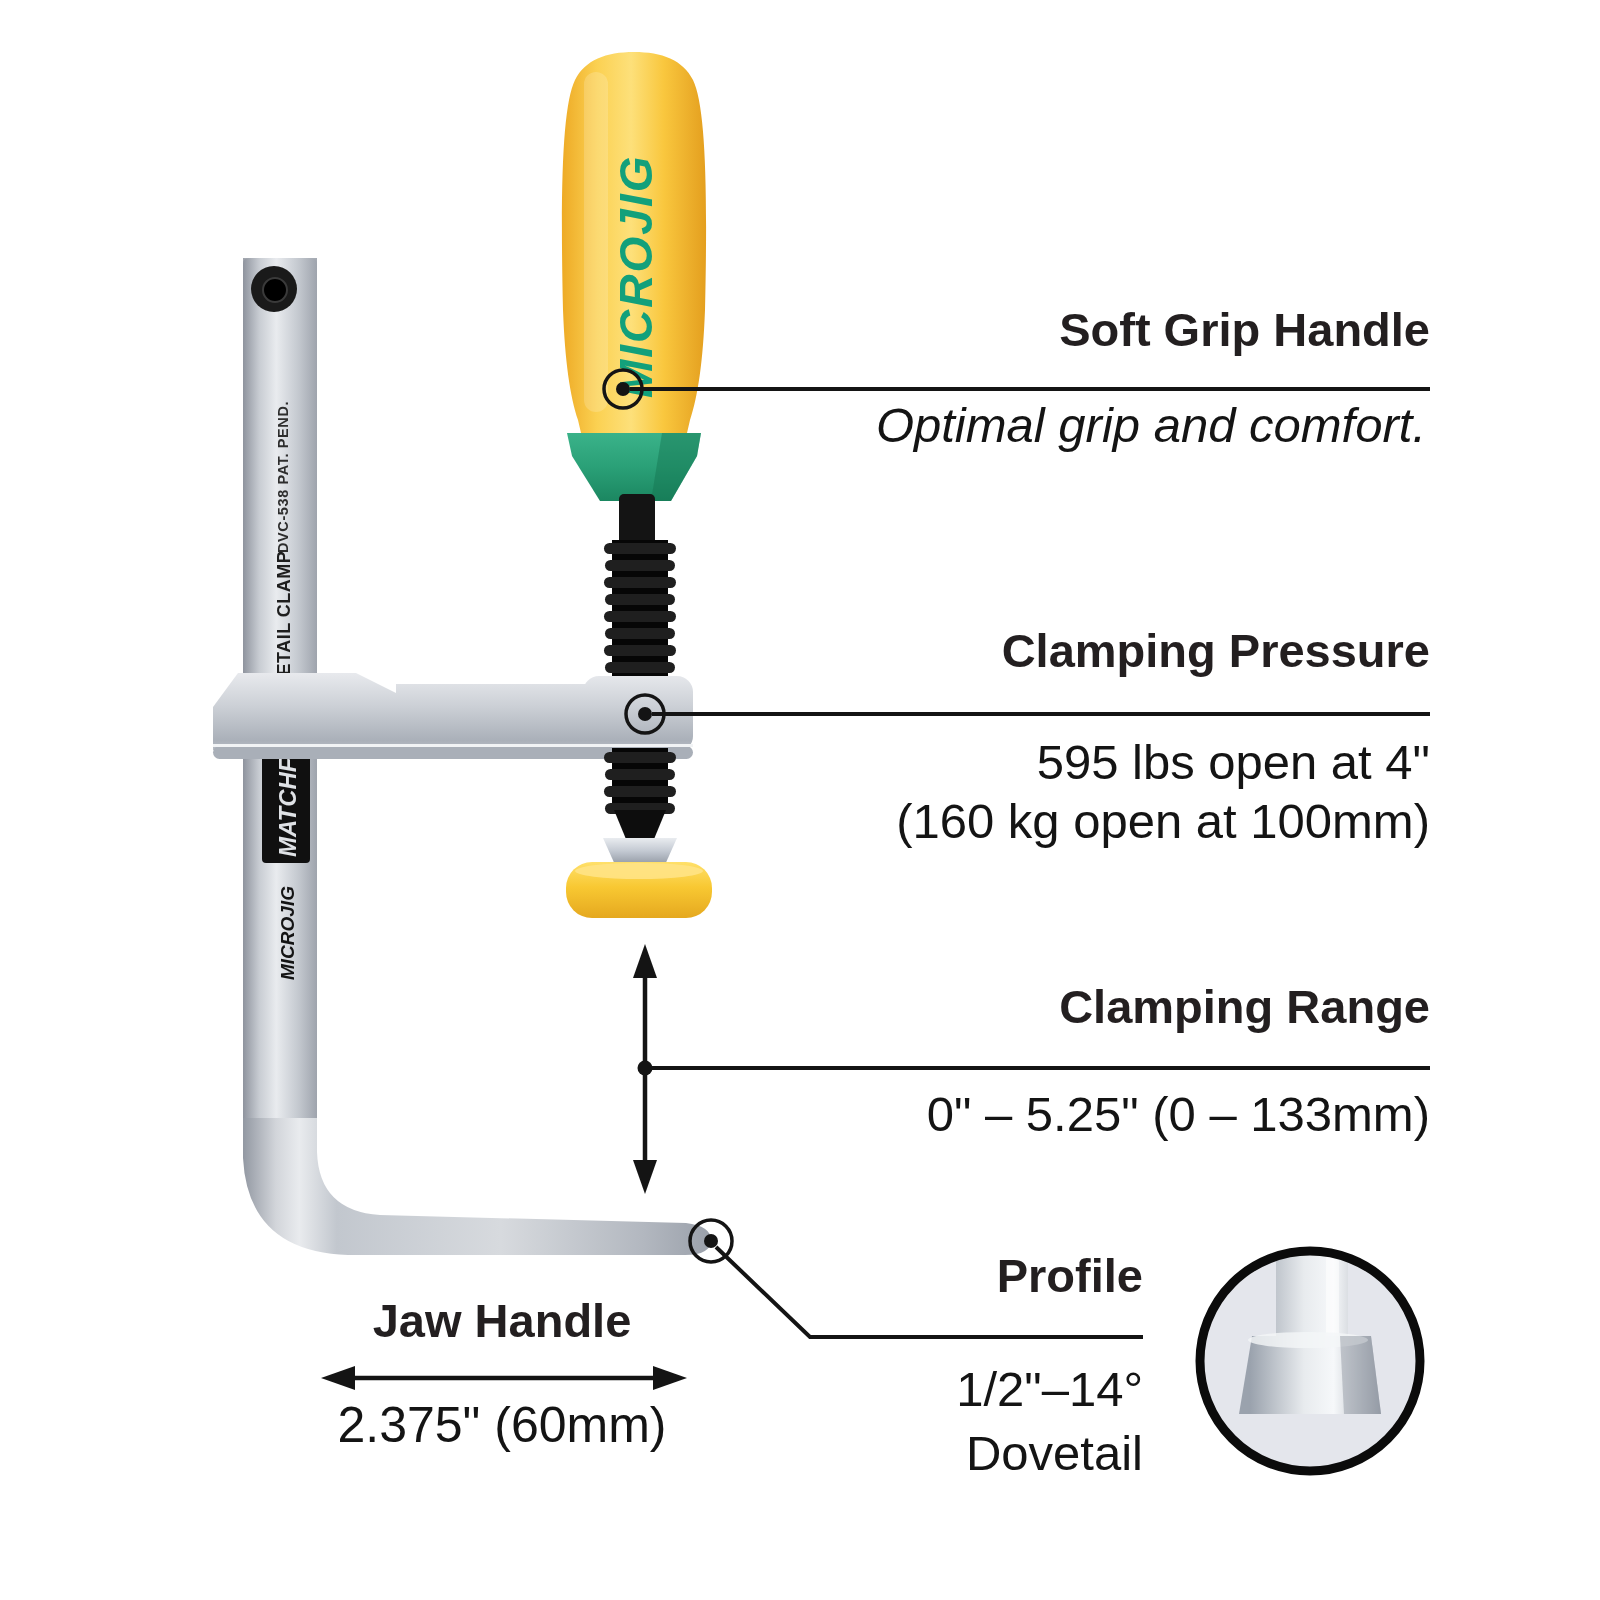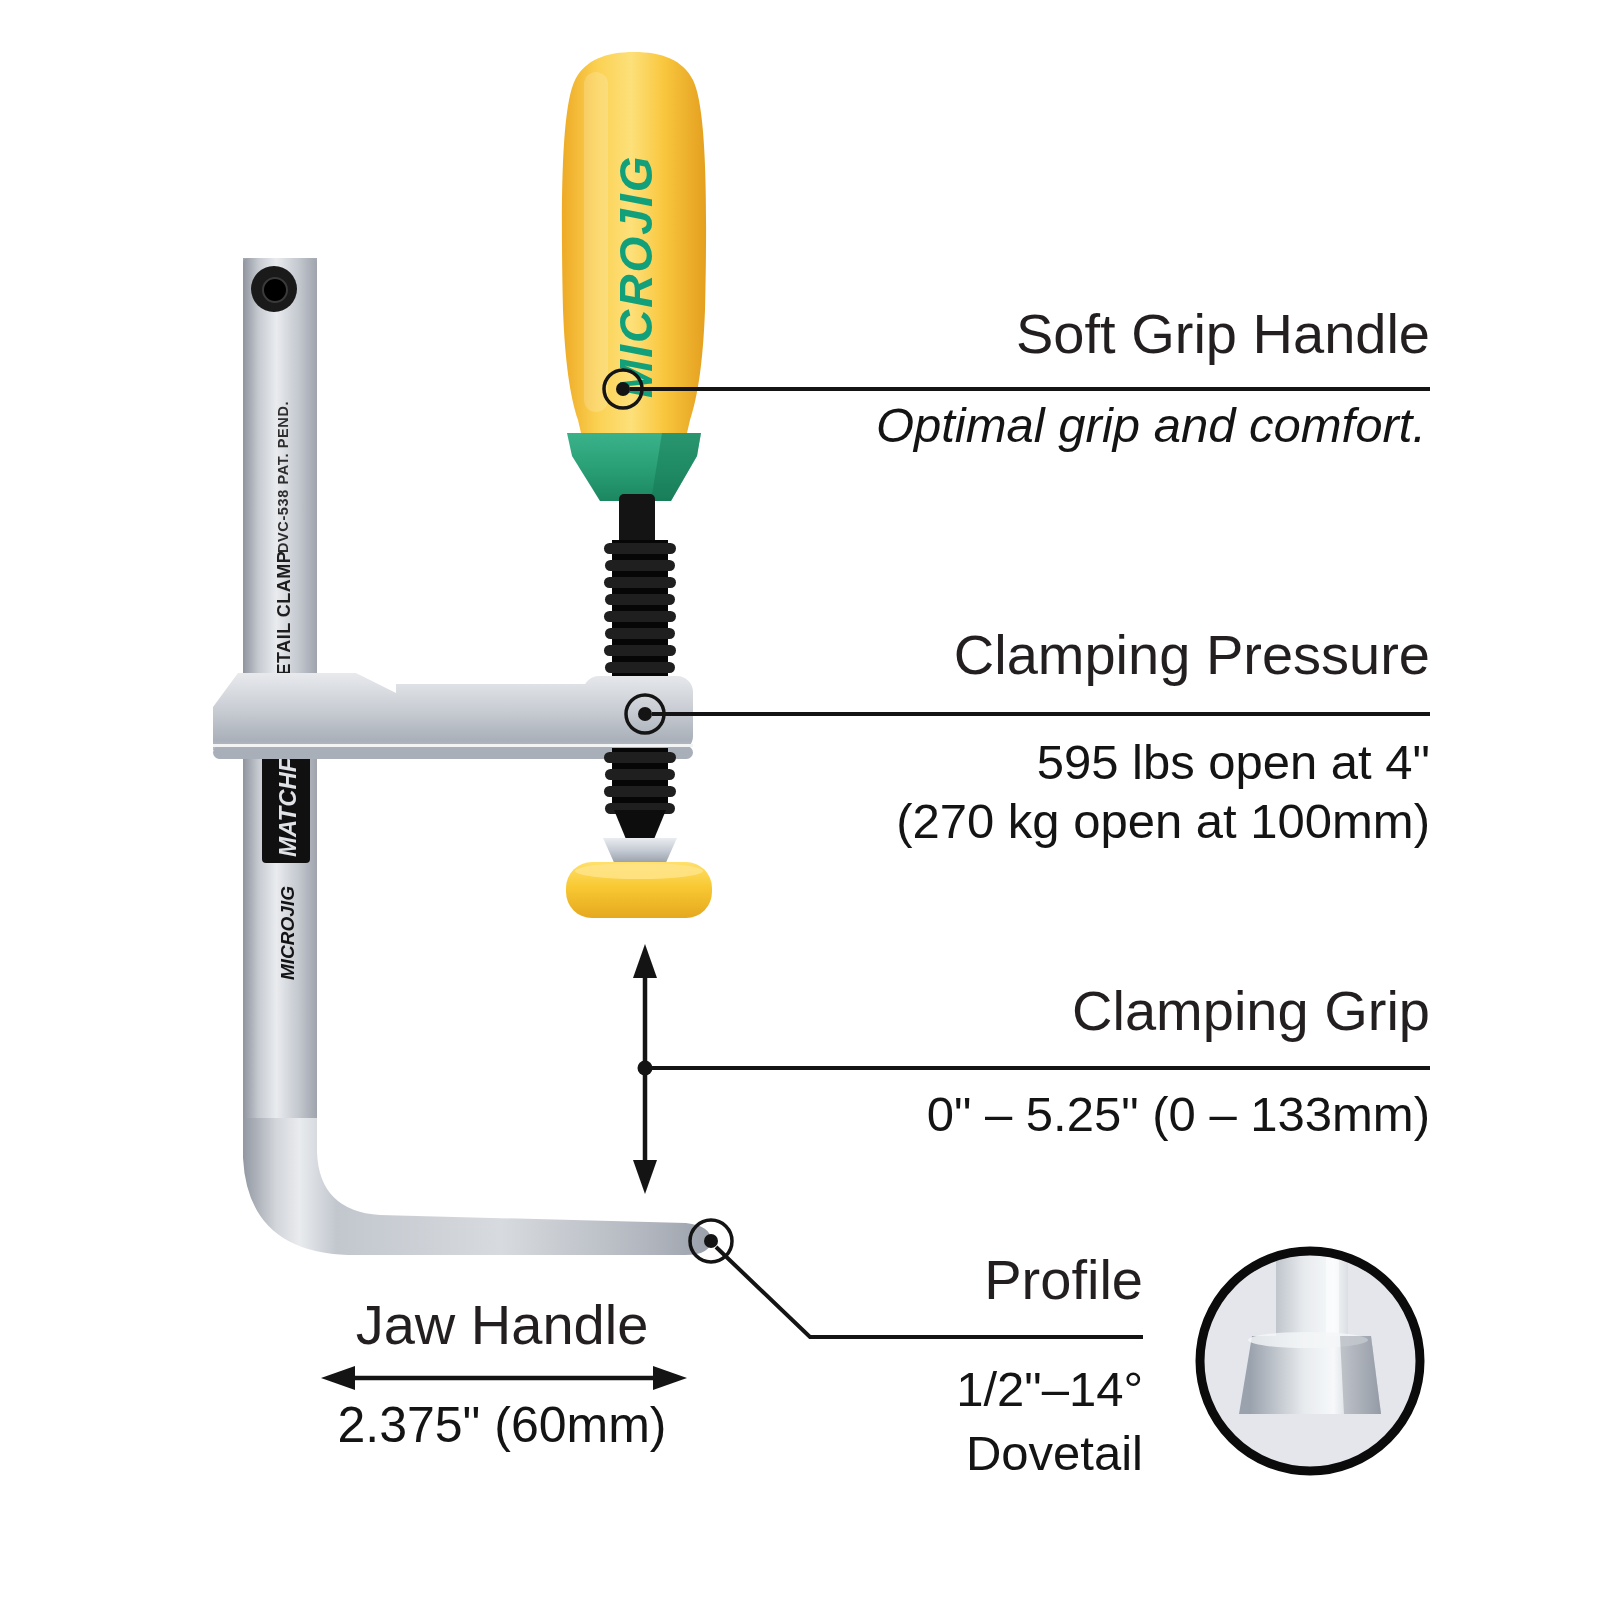--- a/index.html
+++ b/index.html
@@ -1,20 +1,20 @@
 <!DOCTYPE html>
 <html><head>
 <meta charset="utf-8">
 <style>
   html,body{margin:0;padding:0;background:#ffffff;}
   .stage{position:relative;width:1600px;height:1600px;background:#ffffff;overflow:hidden;
          font-family:"Liberation Sans", sans-serif;}
   .stage svg{position:absolute;left:0;top:0;}
   .label{position:absolute;white-space:nowrap;}
-  .title{font-weight:normal;font-size:56px;color:#231f20;line-height:1;}
+  .title{font-weight:bold;font-size:47px;color:#231f20;line-height:1;}
   .desc{font-size:49px;color:#141414;line-height:1.2;}
   .ralign{text-align:right;}
   .calign{text-align:center;}
   .s1-title{right:170px;top:306px;}
   .s1-desc{right:174px;top:396px;font-style:italic;}
   .s2-title{right:170px;top:627px;margin-left:48px;}
   .s2-desc{right:170px;top:733px;}
   .s3-title{right:170px;top:983px;}
   .s3-desc{right:170px;top:1085px;}
   .s4-title{right:457px;top:1252px;margin-left:18px;}
@@ -196,24 +196,24 @@
     <circle cx="1310" cy="1361" r="110" fill="none" stroke="#0b0b0b" stroke-width="9"></circle>
   </g>
 </svg>
 
 <div class="label title ralign s1-title">Soft Grip Handle</div>
 <div class="label desc ralign s1-desc">Optimal grip and comfort.</div>
 
 <div class="label title ralign s2-title">Clamping Pressure</div>
 <div class="label desc ralign s2-desc">
   <div>595 lbs open at 4"</div>
-  <div>(270 kg open at 100mm)</div>
+  <div>(160 kg open at 100mm)</div>
 </div>
 
-<div class="label title ralign s3-title">Clamping Grip</div>
+<div class="label title ralign s3-title">Clamping Range</div>
 <div class="label desc ralign s3-desc">0" – 5.25" (0 – 133mm)</div>
 
 <div class="label title ralign s4-title">Profile</div>
 <div class="label desc ralign s4-desc">
   <div>1/2"–14°</div>
   <div>Dovetail</div>
 </div>
 
 <div class="label title calign s5-title">Jaw Handle</div>
 <div class="label desc calign s5-desc">2.375" (60mm)</div>

